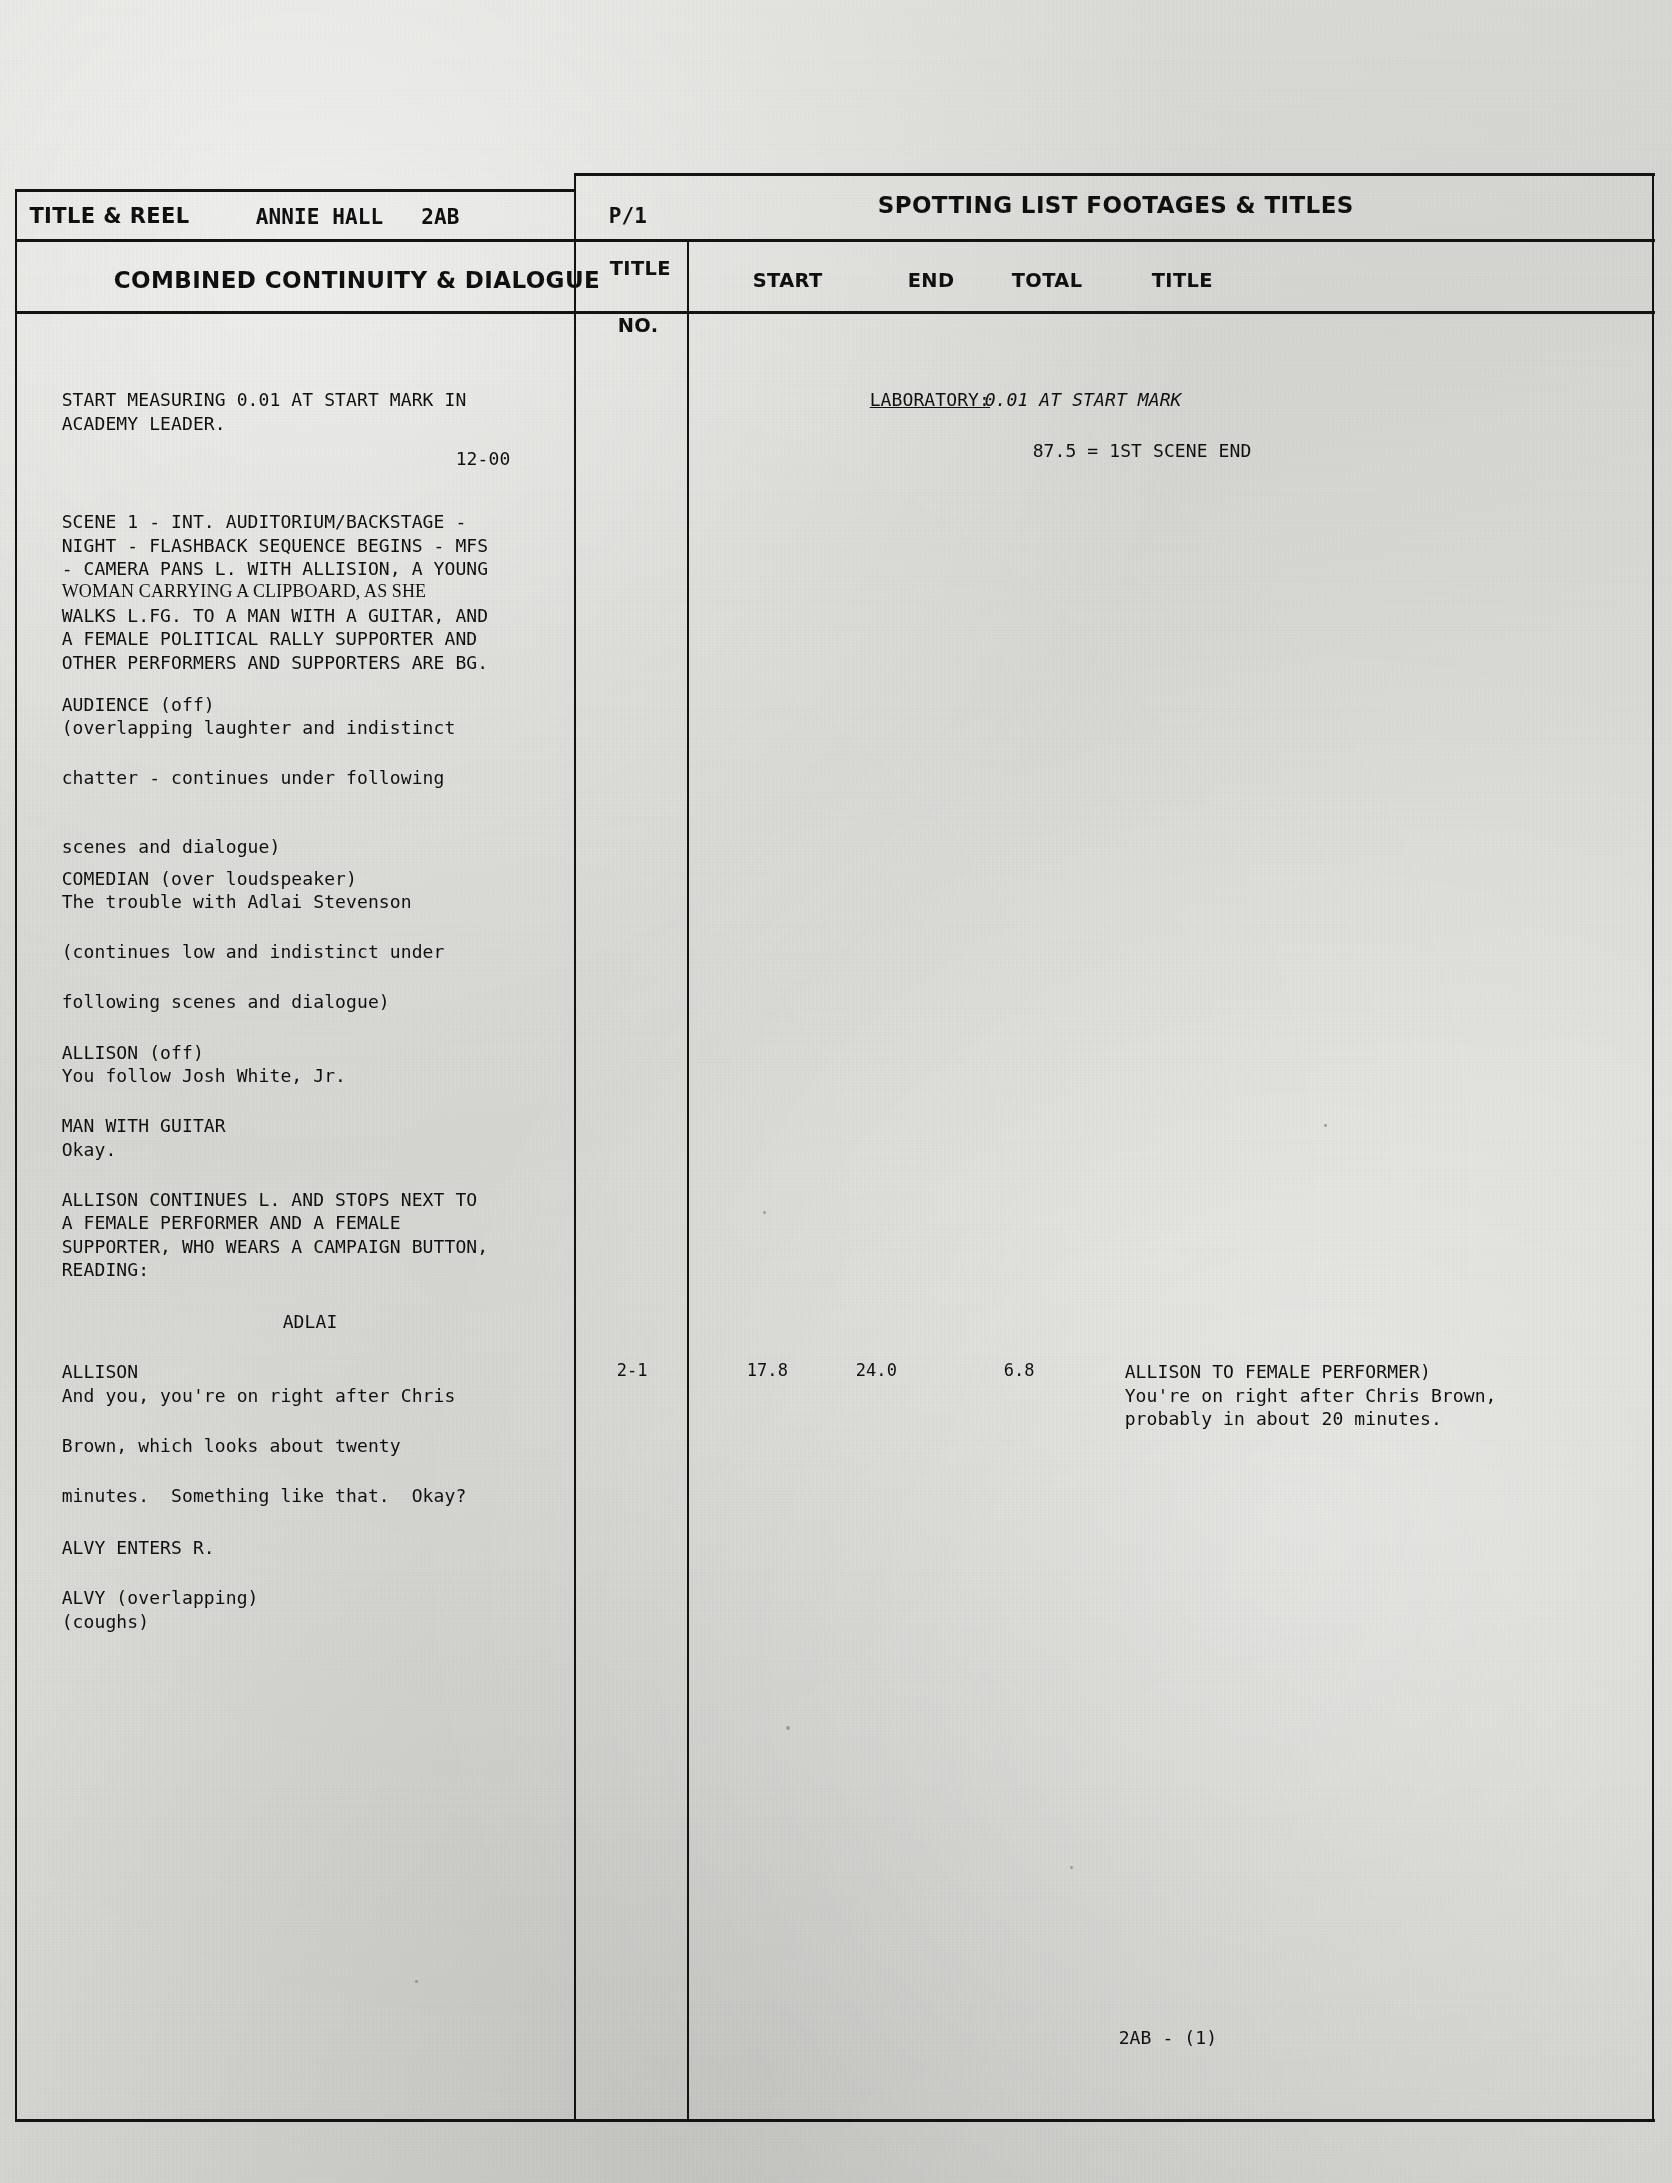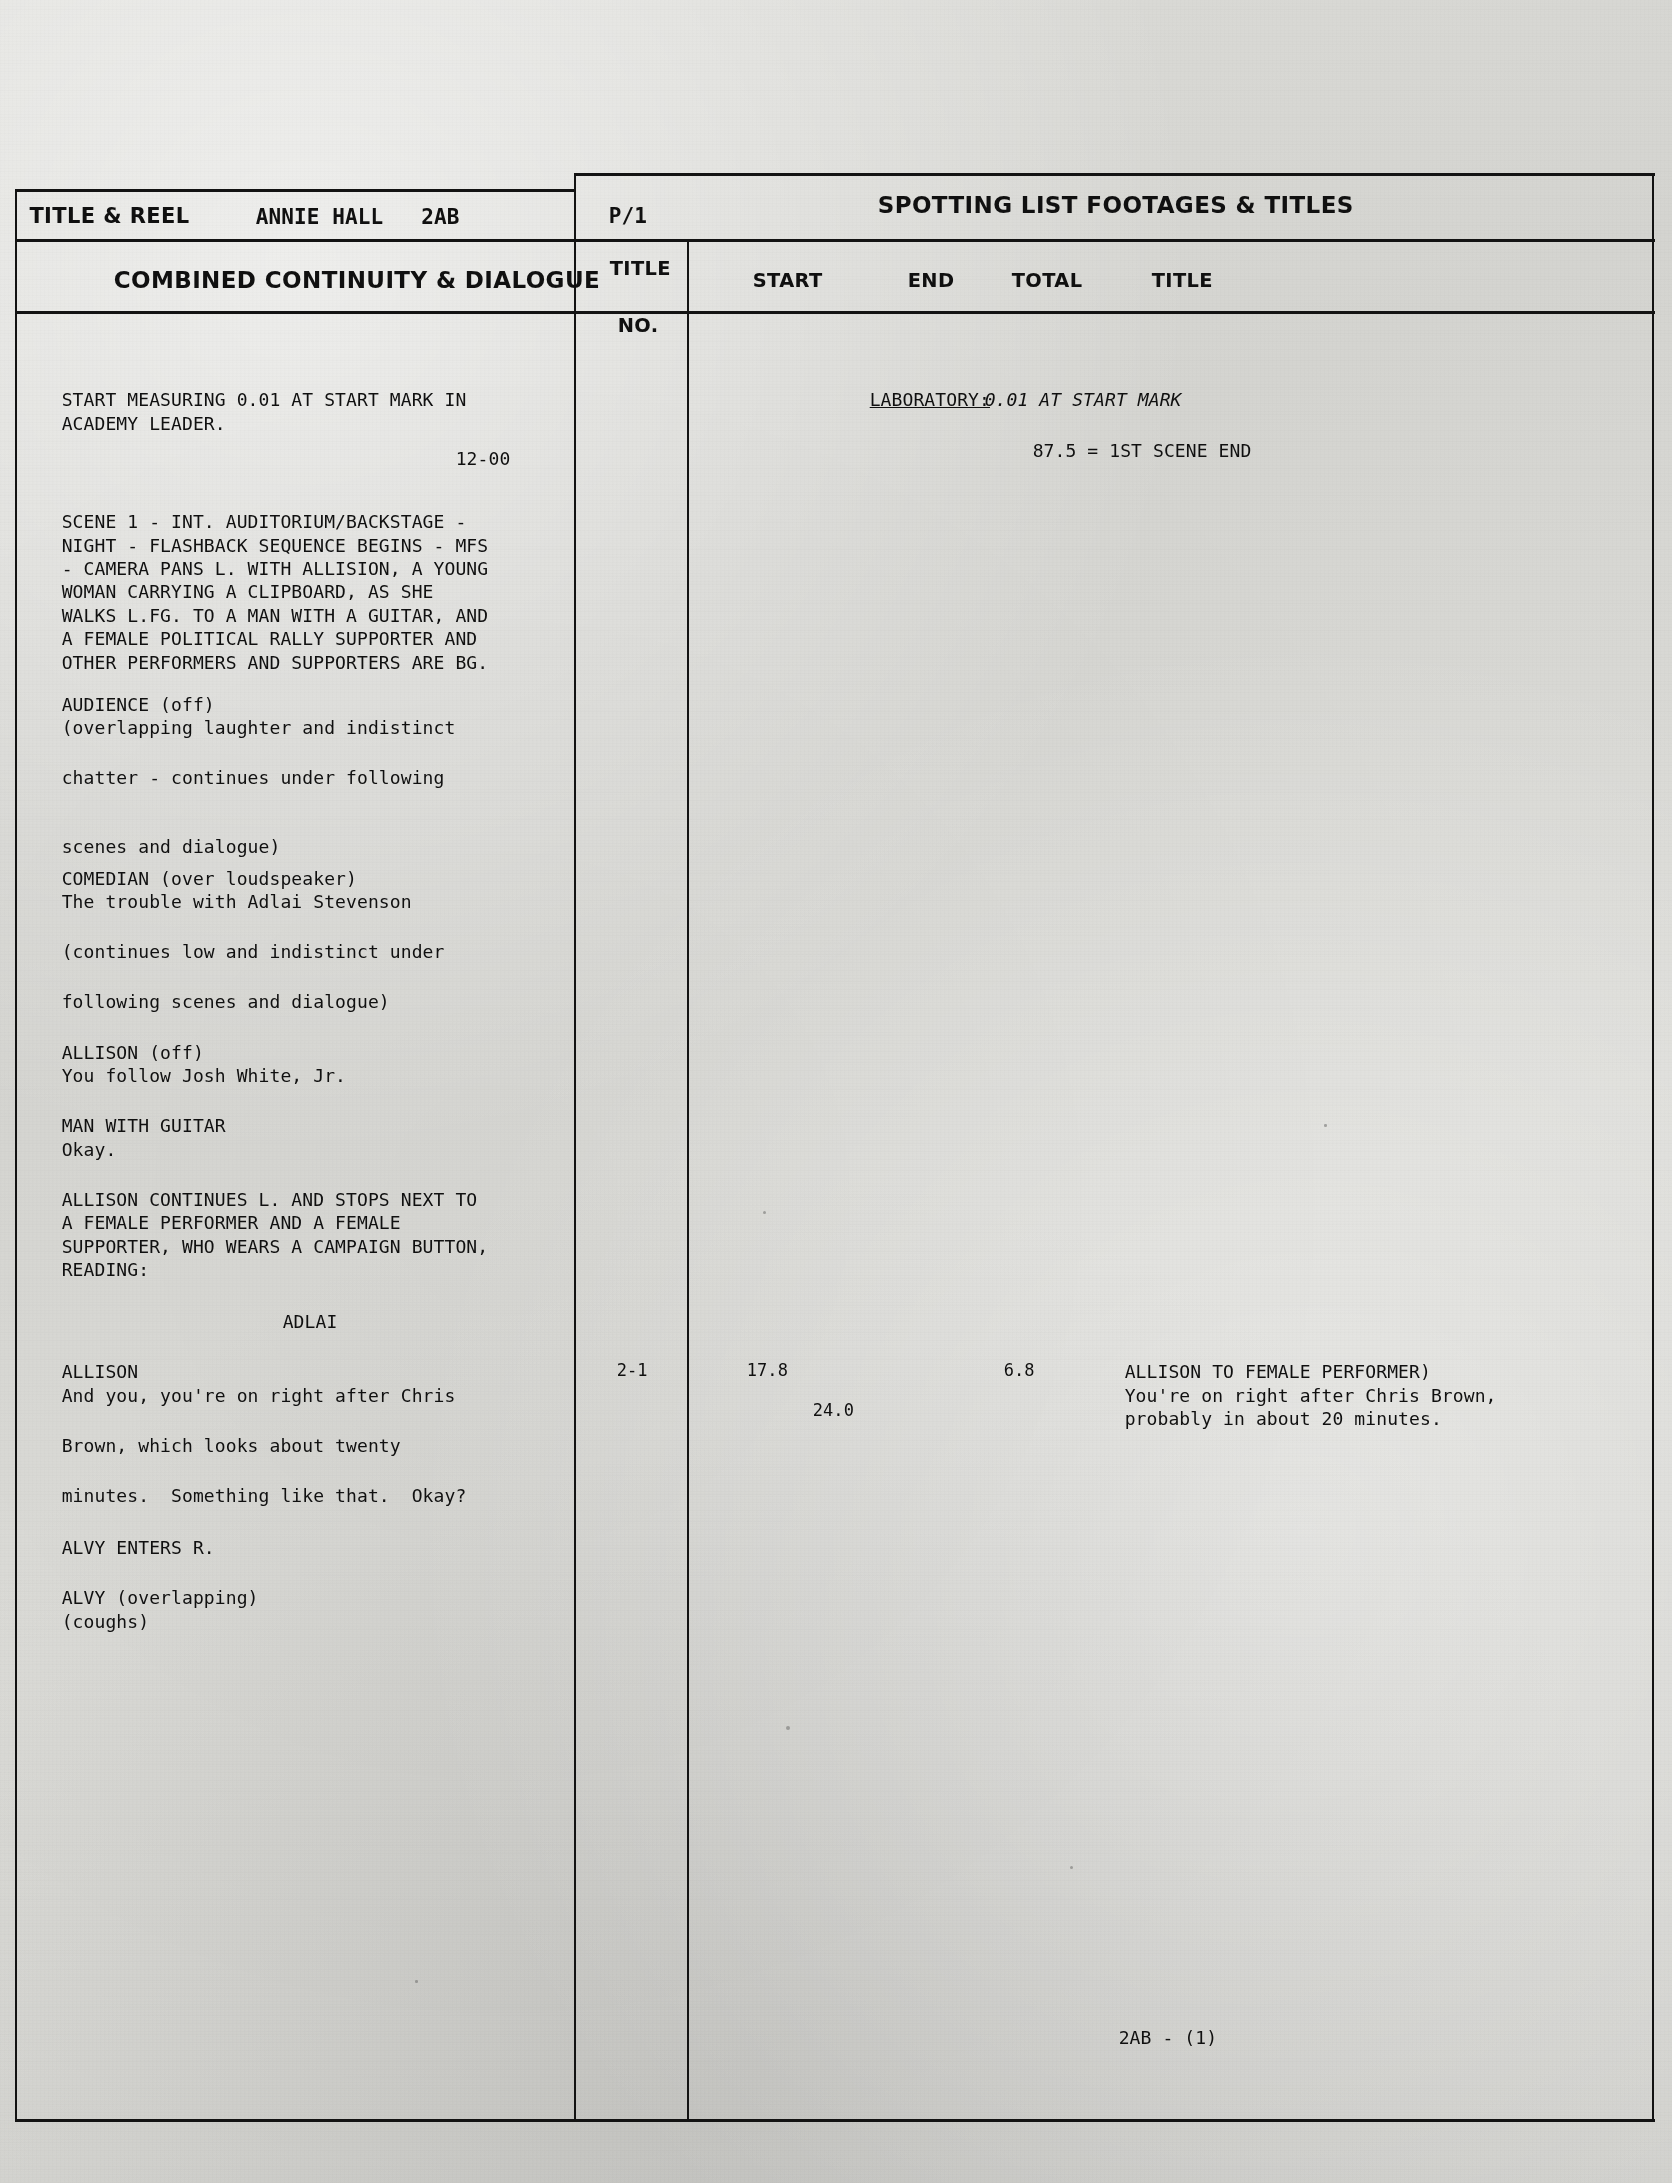--- a/index.html
+++ b/index.html
@@ -129,21 +129,21 @@
     <div class="txt hdr-sans sz-col" style="left:997px; top:96px;">TOTAL</div>
     <div class="txt hdr-sans sz-col" style="left:1137px; top:96px;">TITLE</div>
 
     <div class="txt sz-body" style="left:47px; top:215px;">START MEASURING 0.01 AT START MARK IN</div>
     <div class="txt sz-body" style="left:47px; top:239px;">ACADEMY LEADER.</div>
     <div class="txt sz-body" style="left:441px; top:274px;">12-00</div>
 
     <div class="txt sz-body" style="left:47px; top:337px;">SCENE 1 - INT. AUDITORIUM/BACKSTAGE -</div>
     <div class="txt sz-body" style="left:47px; top:361px;">NIGHT - FLASHBACK SEQUENCE BEGINS - MFS</div>
     <div class="txt sz-body" style="left:47px; top:384px;">- CAMERA PANS L. WITH ALLISION, A YOUNG</div>
-    <div class="txt sz-body" style="left:47px; top:407px;">WOMAN CARRYING A CLIPBOARD, AS SHE</div>
+    <div class="txt sz-body" style="left:47px; top:407px;font-family:Liberation Serif, serif;">WOMAN CARRYING A CLIPBOARD, AS SHE</div>
     <div class="txt sz-body" style="left:47px; top:431px;">WALKS L.FG. TO A MAN WITH A GUITAR, AND</div>
     <div class="txt sz-body" style="left:47px; top:454px;">A FEMALE POLITICAL RALLY SUPPORTER AND</div>
     <div class="txt sz-body" style="left:47px; top:478px;">OTHER PERFORMERS AND SUPPORTERS ARE BG.</div>
 
     <div class="txt sz-body" style="left:47px; top:520px;">AUDIENCE (off)</div>
     <div class="txt sz-body" style="left:47px; top:543px;">(overlapping laughter and indistinct</div>
     <div class="txt sz-body" style="left:47px; top:593px;">chatter - continues under following</div>
     <div class="txt sz-body" style="left:47px; top:662px;">scenes and dialogue)</div>
 
     <div class="txt sz-body" style="left:47px; top:694px;">COMEDIAN (over loudspeaker)</div>
@@ -174,21 +174,21 @@
 
     <div class="txt sz-body" style="left:47px; top:1413px;">ALVY (overlapping)</div>
     <div class="txt sz-body" style="left:47px; top:1437px;">(coughs)</div>
 
     <div class="txt sz-body u" style="left:855px; top:215px;">LABORATORY:</div>
     <div class="txt sz-body" style="left:970px; top:215px;font-style:italic;">0.01 AT START MARK</div>
     <div class="txt sz-body" style="left:1018px; top:266px;">87.5 = 1ST SCENE END</div>
 
     <div class="txt sz-num" style="left:602px; top:1187px;">2-1</div>
     <div class="txt sz-num" style="left:692px; top:1187px;margin-left:40px;">17.8</div>
-    <div class="txt sz-num" style="left:798px; top:1187px;margin-top:40px;">24.0</div>
+    <div class="txt sz-num" style="left:841px; top:1187px;">24.0</div>
     <div class="txt sz-num" style="left:989px; top:1187px;">6.8</div>
     <div class="txt sz-body" style="left:1110px; top:1187px;">ALLISON TO FEMALE PERFORMER)</div>
     <div class="txt sz-body" style="left:1110px; top:1211px;">You're on right after Chris Brown,</div>
     <div class="txt sz-body" style="left:1110px; top:1234px;">probably in about 20 minutes.</div>
 
     <div class="txt sz-body" style="left:1104px; top:1853px;">2AB - (1)</div>
 
   </div>
 </div>
 

